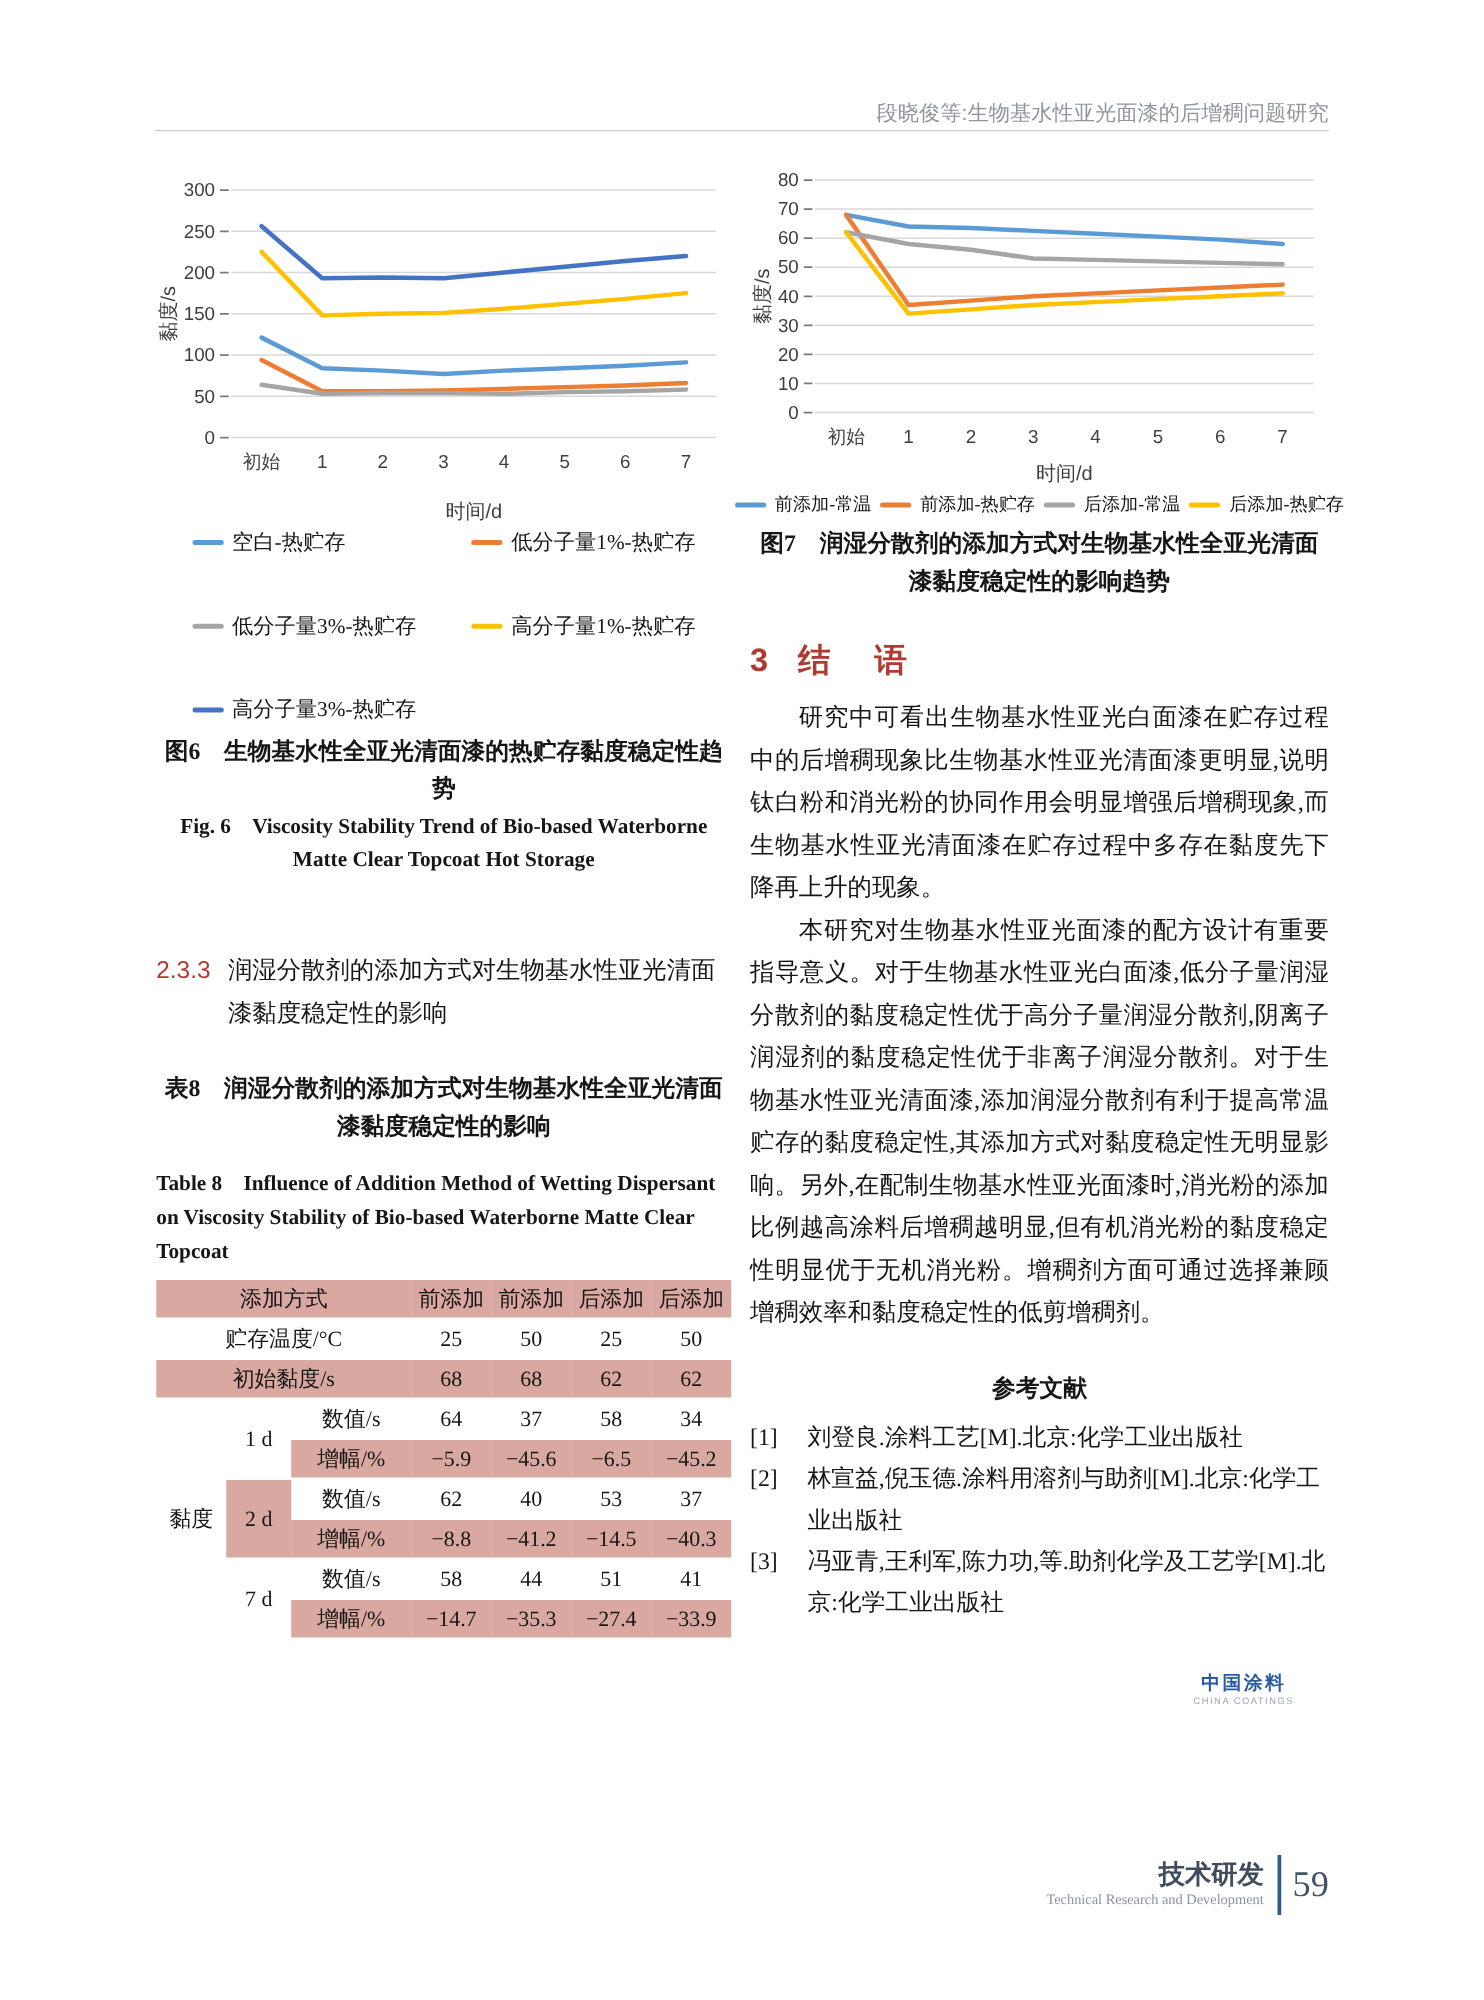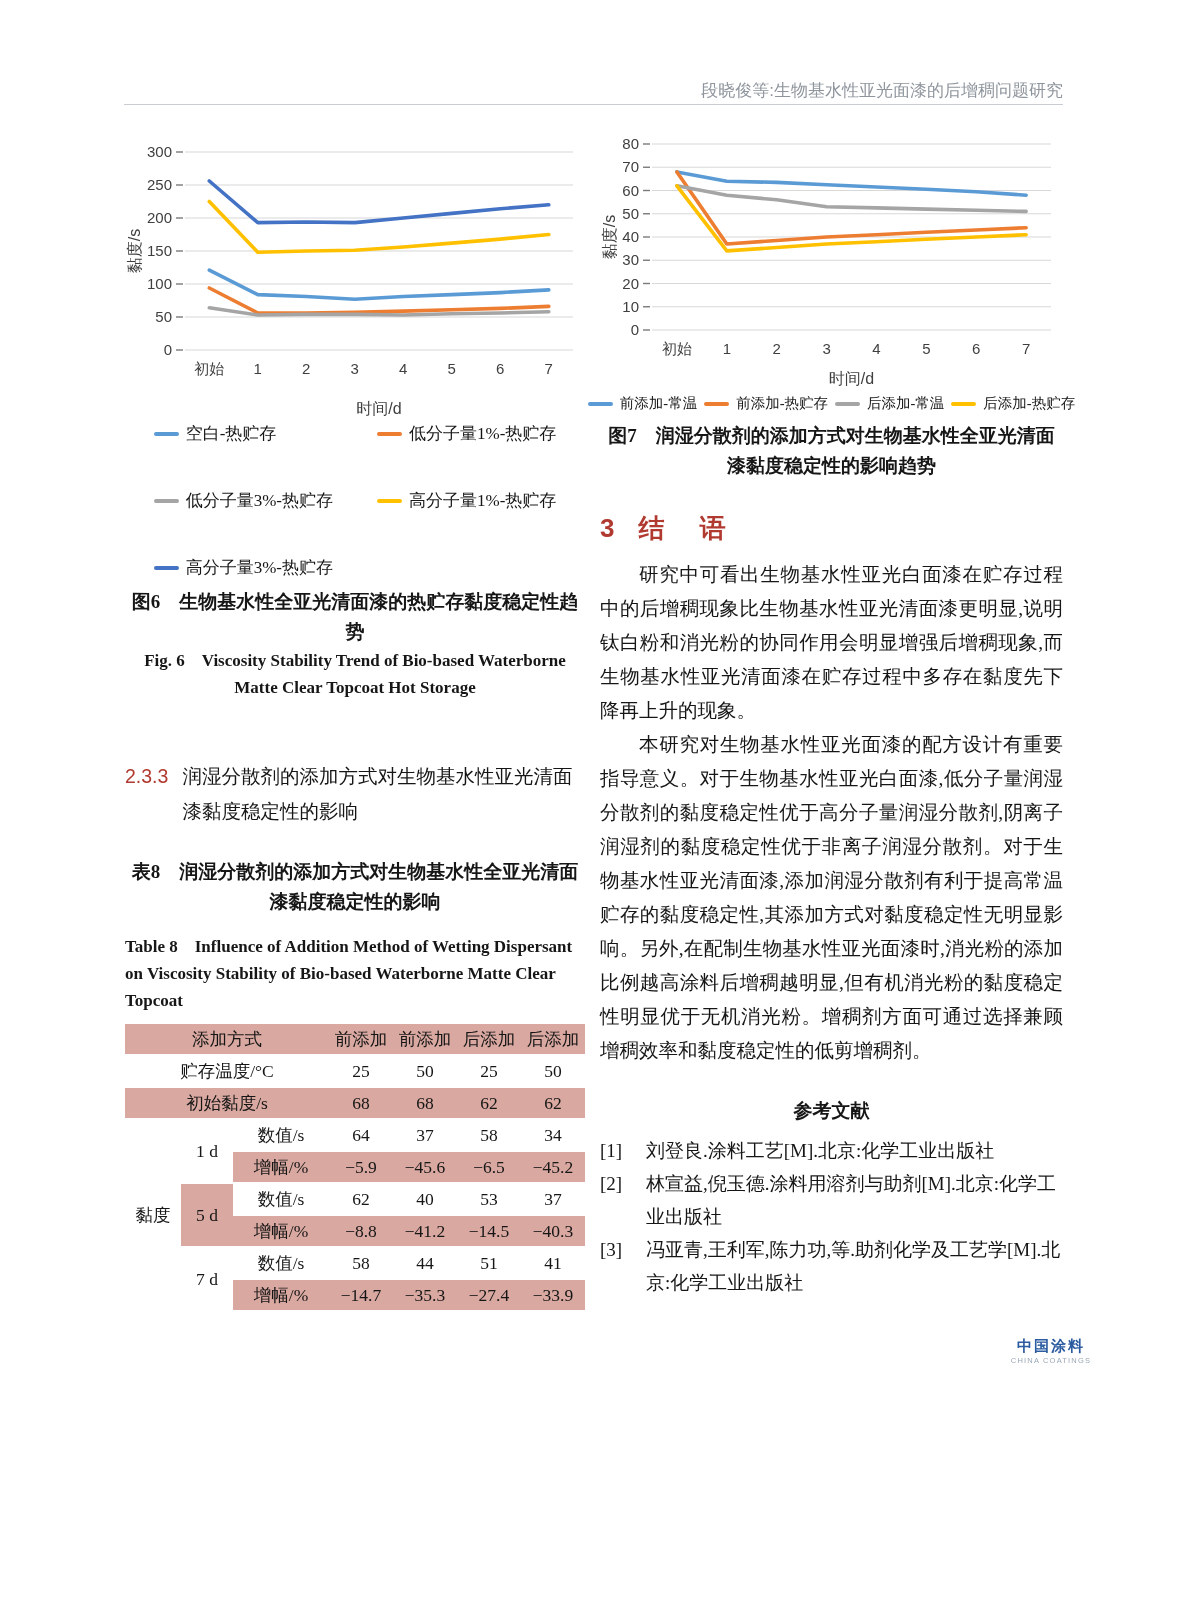--- a/index.html
+++ b/index.html
@@ -48,21 +48,21 @@
   td.lbl{text-align:left;padding-left:7px;}
   td.metric{text-align:left;padding-left:8px;}
   td.pink{background:var(--pink);}
   td.grp{text-align:center;}
   
   .refs-heading{text-align:center;font-weight:bold;font-size:19px;margin:30px 0 10px;}
   .ref-item{display:flex;font-size:19px;line-height:33px;}
   .ref-num{width:46px;flex:none;}
   .ref-text{flex:1;}
   
-  .logo{position:absolute;left:1009px;top:1337px;width:84px;text-align:center;}
+  .logo{position:absolute;left:953px;top:1337px;width:84px;text-align:center;}
   .logo-cn{color:var(--logo-blue);font-weight:bold;font-size:15px;letter-spacing:2px;
            font-family:"Liberation Sans","DejaVu Sans",sans-serif;white-space:nowrap;}
   .logo-en{color:#9aa7b5;font-size:7.5px;letter-spacing:1.2px;
            font-family:"Liberation Sans","DejaVu Sans",sans-serif;white-space:nowrap;}
   
   .footer{position:absolute;top:1484px;right:124px;display:flex;align-items:center;}
   .f-cn{font-size:21px;font-weight:bold;color:#3f4c5c;text-align:right;
         font-family:"Liberation Sans","DejaVu Sans",sans-serif;line-height:24px;}
   .f-en{font-size:11.5px;color:#8a93a0;line-height:16px;}
   .f-bar{width:3px;height:48px;background:var(--footer-blue);margin:0 9px 0 11px;flex:none;}
@@ -189,21 +189,21 @@
             <td>34</td>
           </tr>
           <tr>
             <td class="metric pink">增幅/%</td>
             <td class="pink">−5.9</td>
             <td class="pink">−45.6</td>
             <td class="pink">−6.5</td>
             <td class="pink">−45.2</td>
           </tr>
           <tr>
-            <td class="day pink" rowspan="2">5 d</td>
+            <td class="day pink" rowspan="2">2 d</td>
             <td class="metric">数值/s</td>
             <td>62</td>
             <td>40</td>
             <td>53</td>
             <td>37</td>
           </tr>
           <tr>
             <td class="metric pink">增幅/%</td>
             <td class="pink">−8.8</td>
             <td class="pink">−41.2</td>
@@ -314,14 +314,22 @@
           <span class="ref-text">冯亚青,王利军,陈力功,等.助剂化学及工艺学[M].北京:化学工业出版社</span>
         </div>
       </div>
   </div>
 
   <div class="logo">
     <div class="logo-cn">中国涂料</div>
     <div class="logo-en">CHINA COATINGS</div>
   </div>
 
+  <div class="footer">
+    <div>
+      <div class="f-cn">技术研发</div>
+      <div class="f-en">Technical Research and Development</div>
+    </div>
+    <div class="f-bar"></div>
+    <div class="f-num">59</div>
+  </div>
 
 </div>
 
 </body></html>

